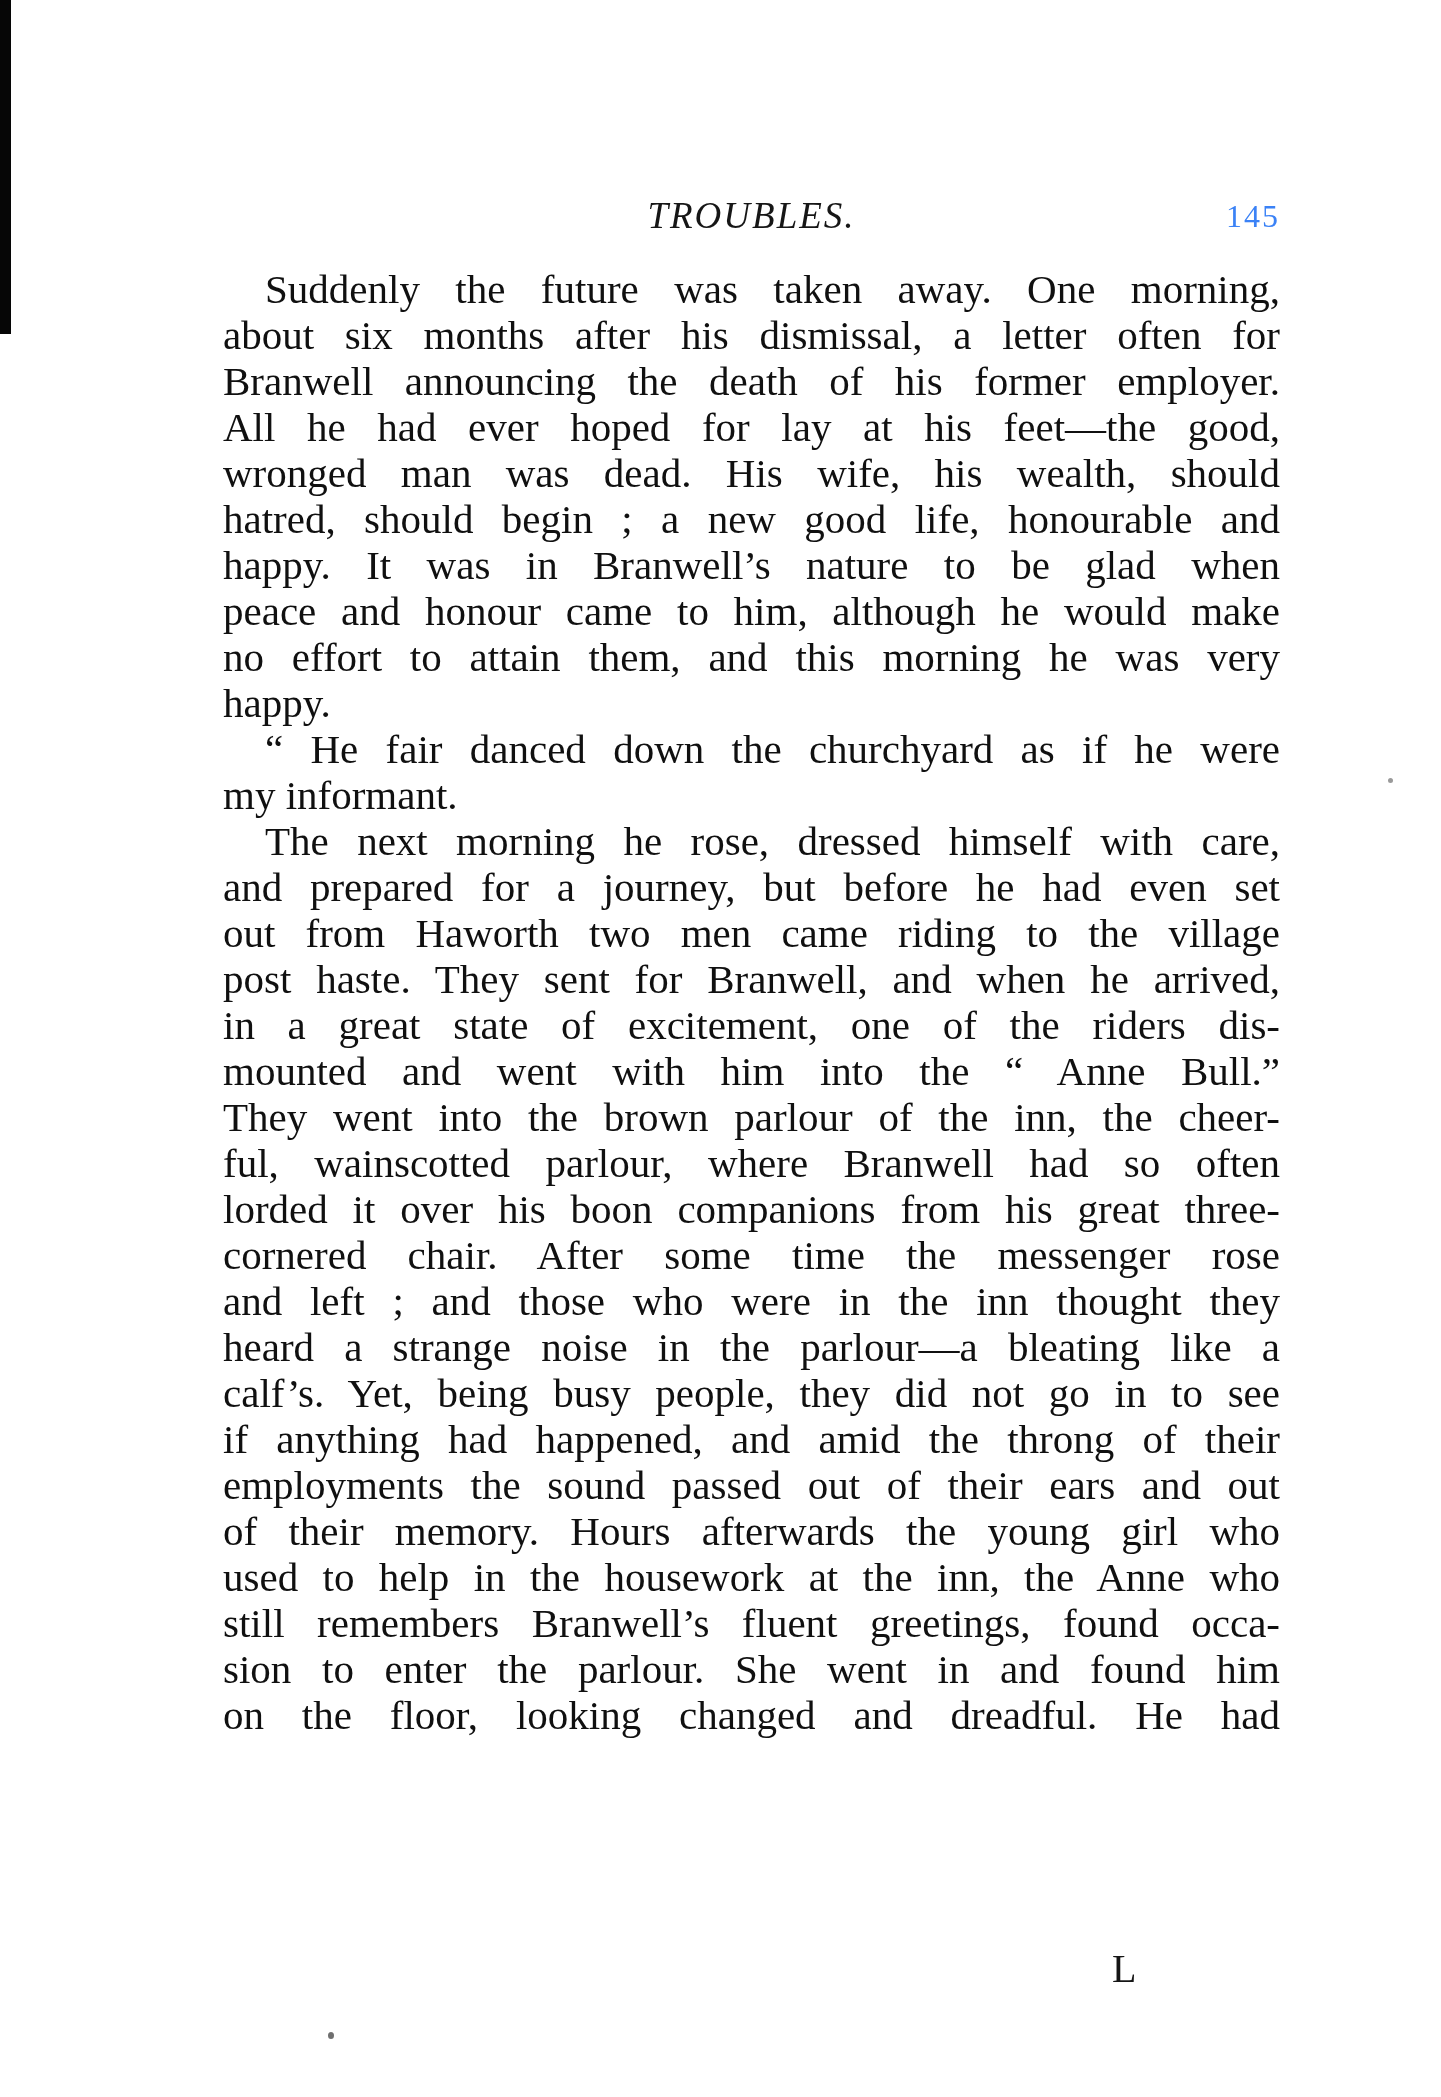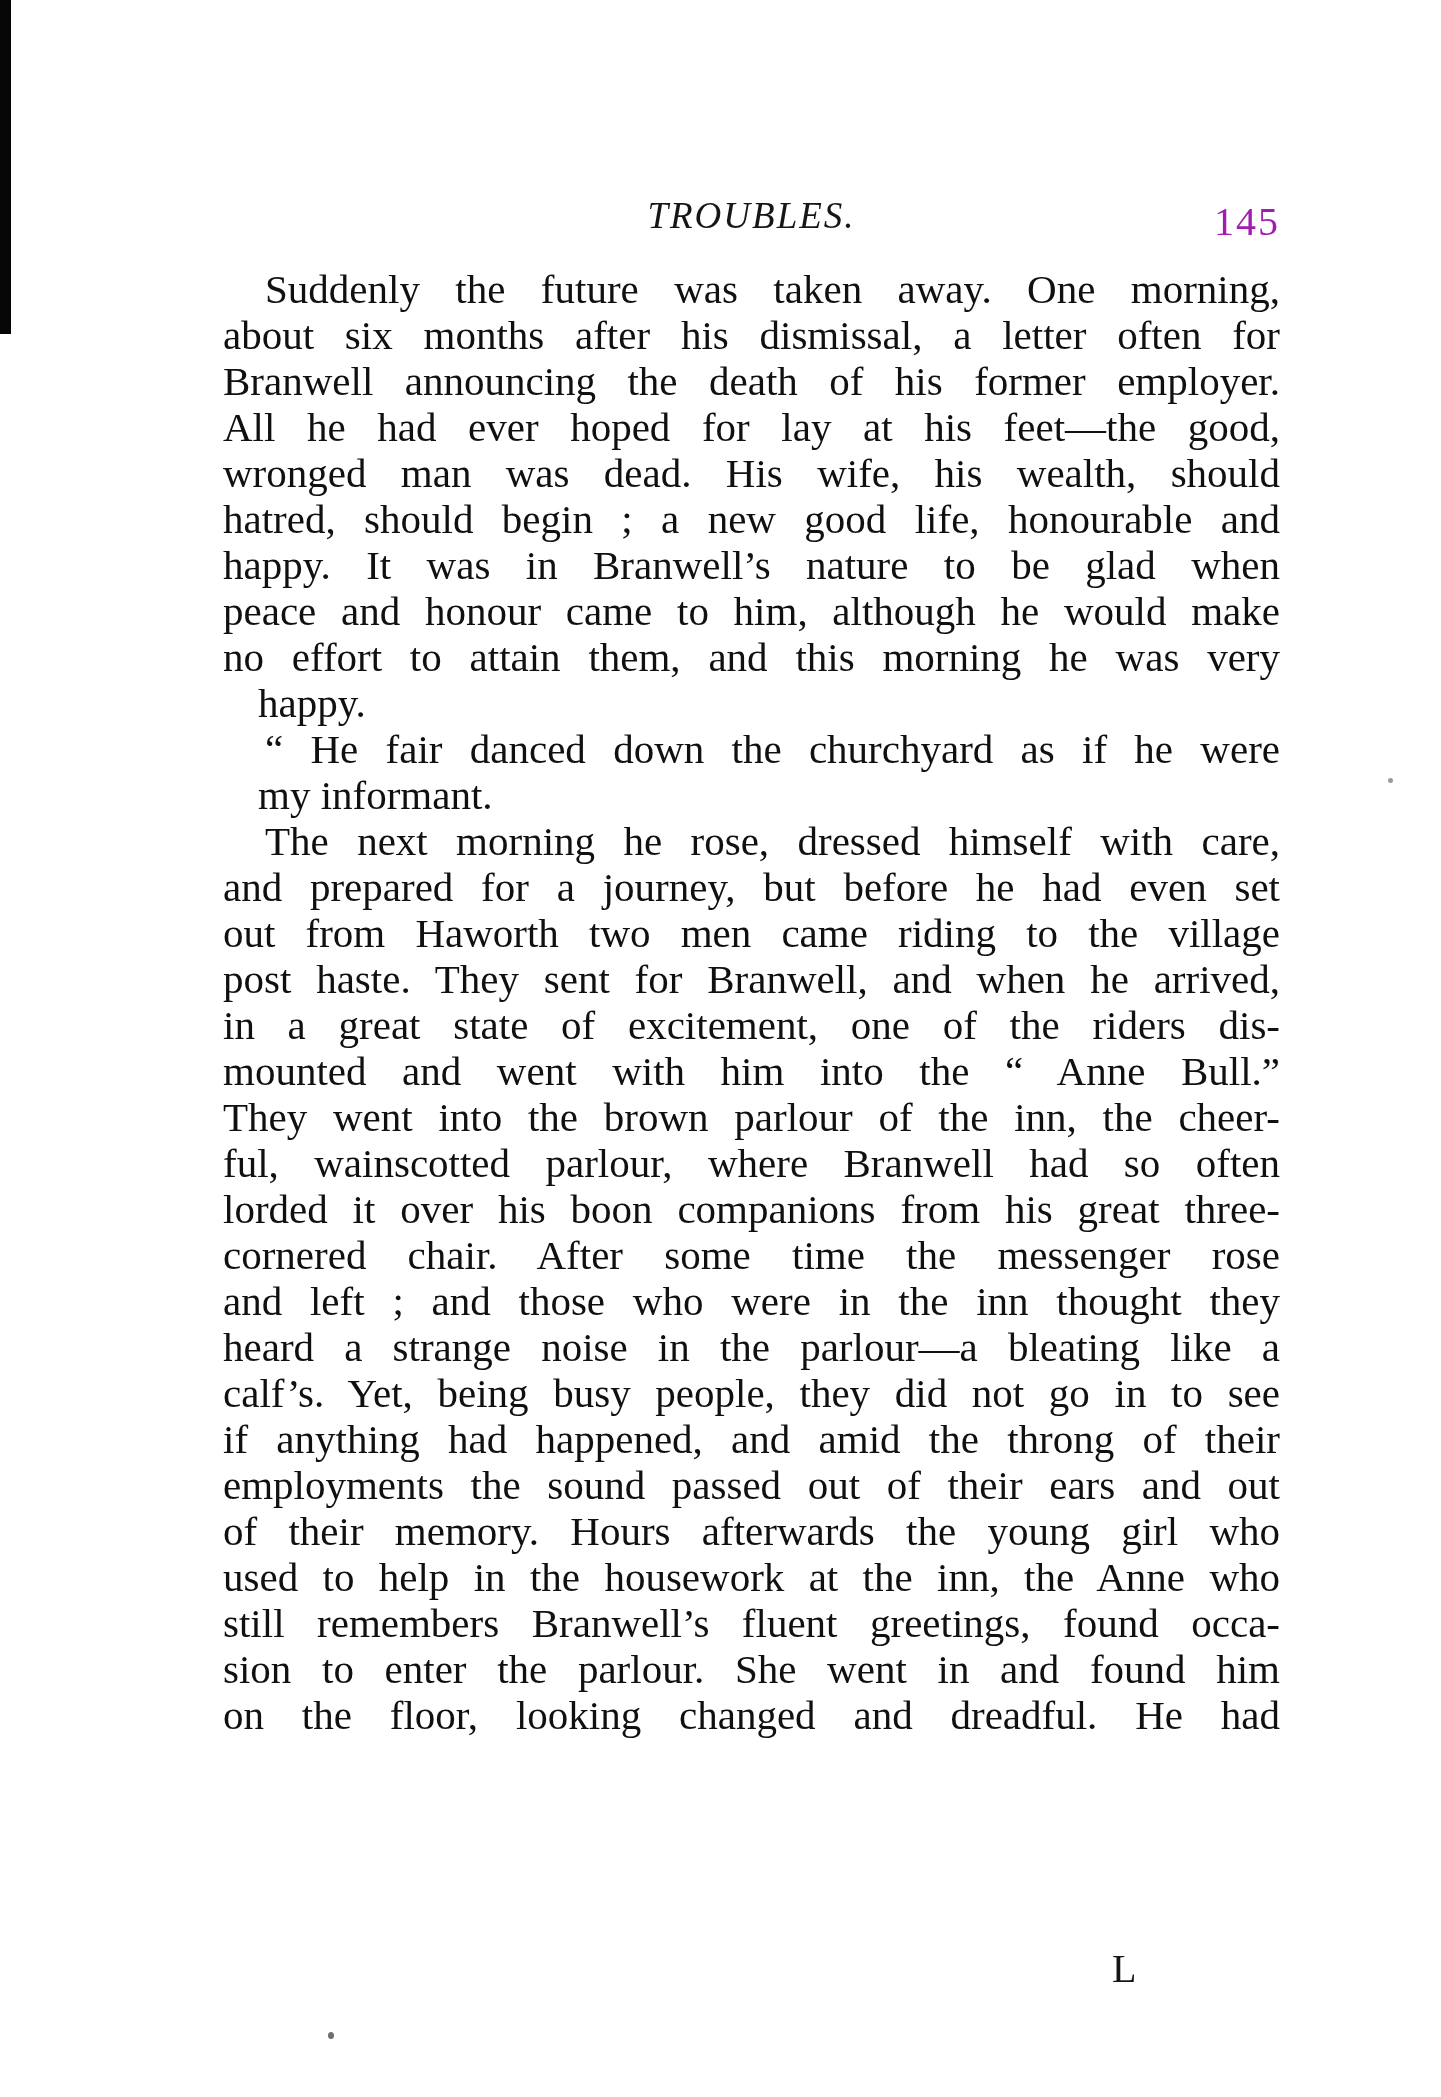--- a/index.html
+++ b/index.html
@@ -38,43 +38,42 @@
     text-align: center;
     font-style: italic;
     font-size: 37px;
     letter-spacing: 2px;
     color: #161616;
   }
   .page-number {
     position: absolute;
     right: 0;
     top: 4px;
-    font-size: 40px;
+    font-size: 32px;
     letter-spacing: 2px;
-    color: #a21caf;
+    color: #3b82f6;
     margin-left: 36px;
   }
   .text-block {
     position: absolute;
     left: 223px;
     top: 266px;
     width: 1057px;
     font-size: 41px;
     line-height: 46px;
     color: #101010;
   }
   .line {
     text-align: justify;
     text-align-last: justify;
     -moz-text-align-last: justify;
     white-space: normal;
   }
   .line.endline {
     text-align-last: left;
-    margin-left: 35px;
     -moz-text-align-last: left;
   }
   .line.indent {
     text-indent: 42px;
   }
   .signature-mark {
     position: absolute;
     left: 1112px;
     top: 1945px;
     font-size: 40px;

